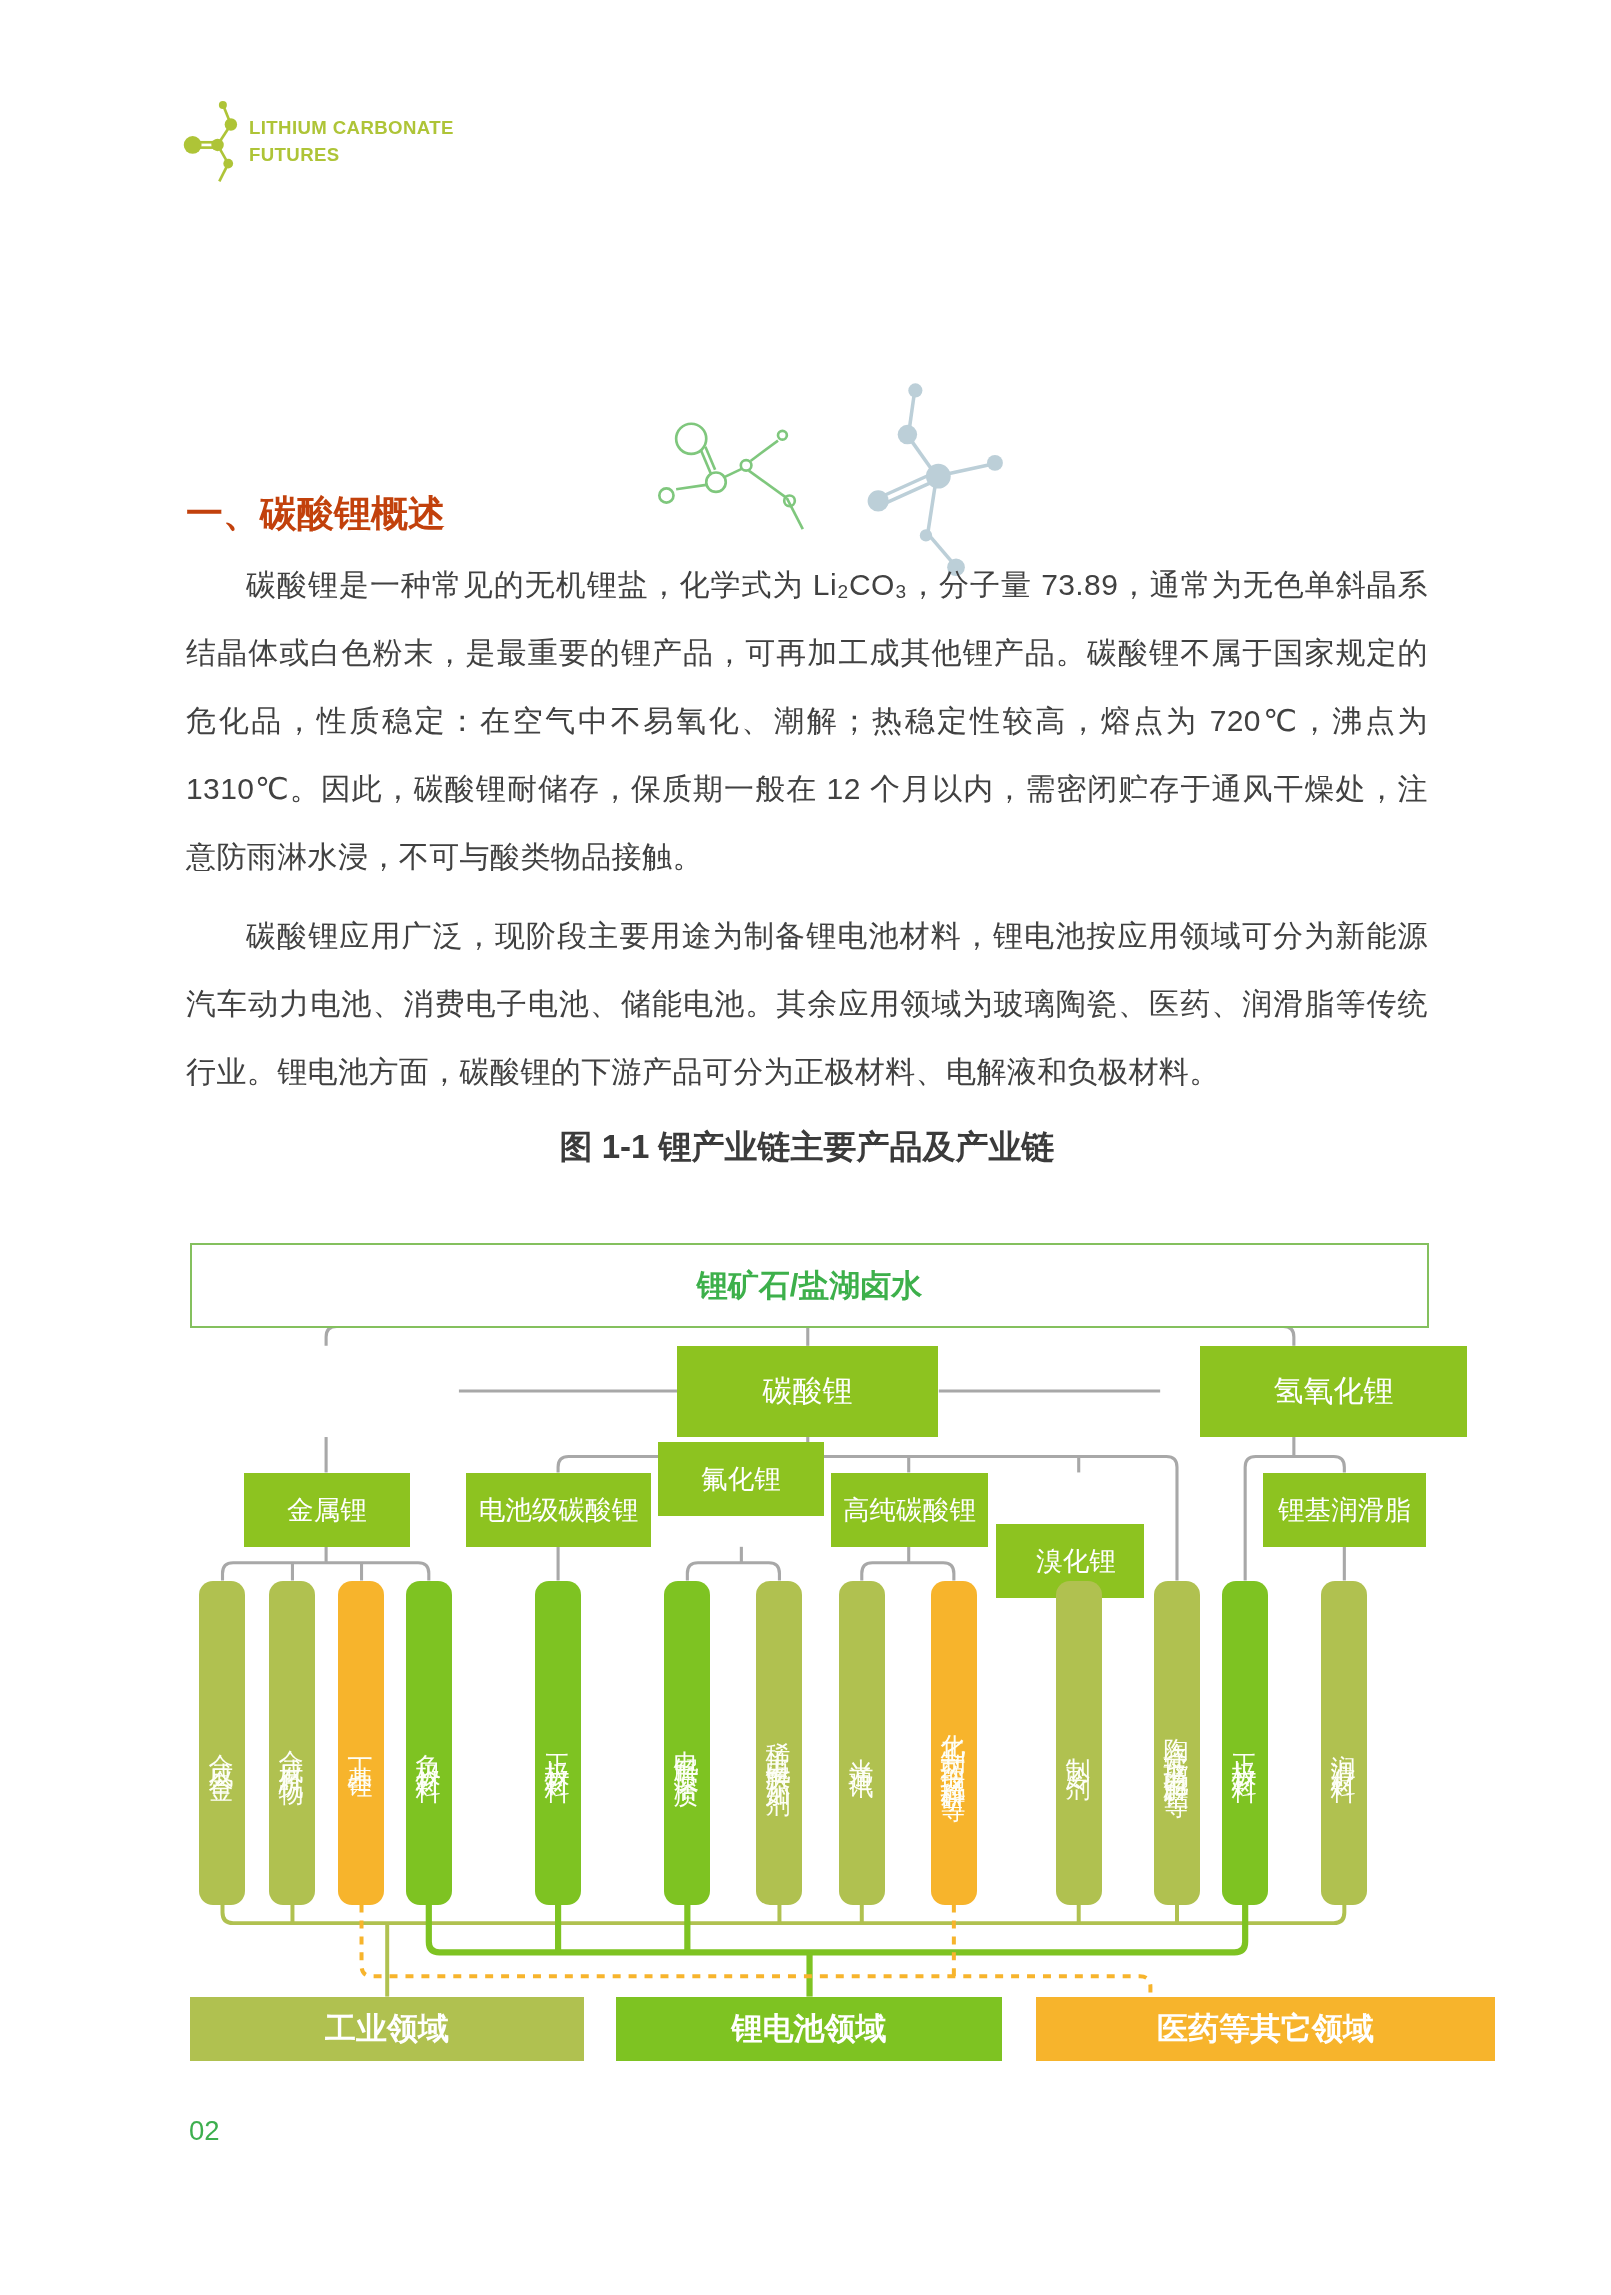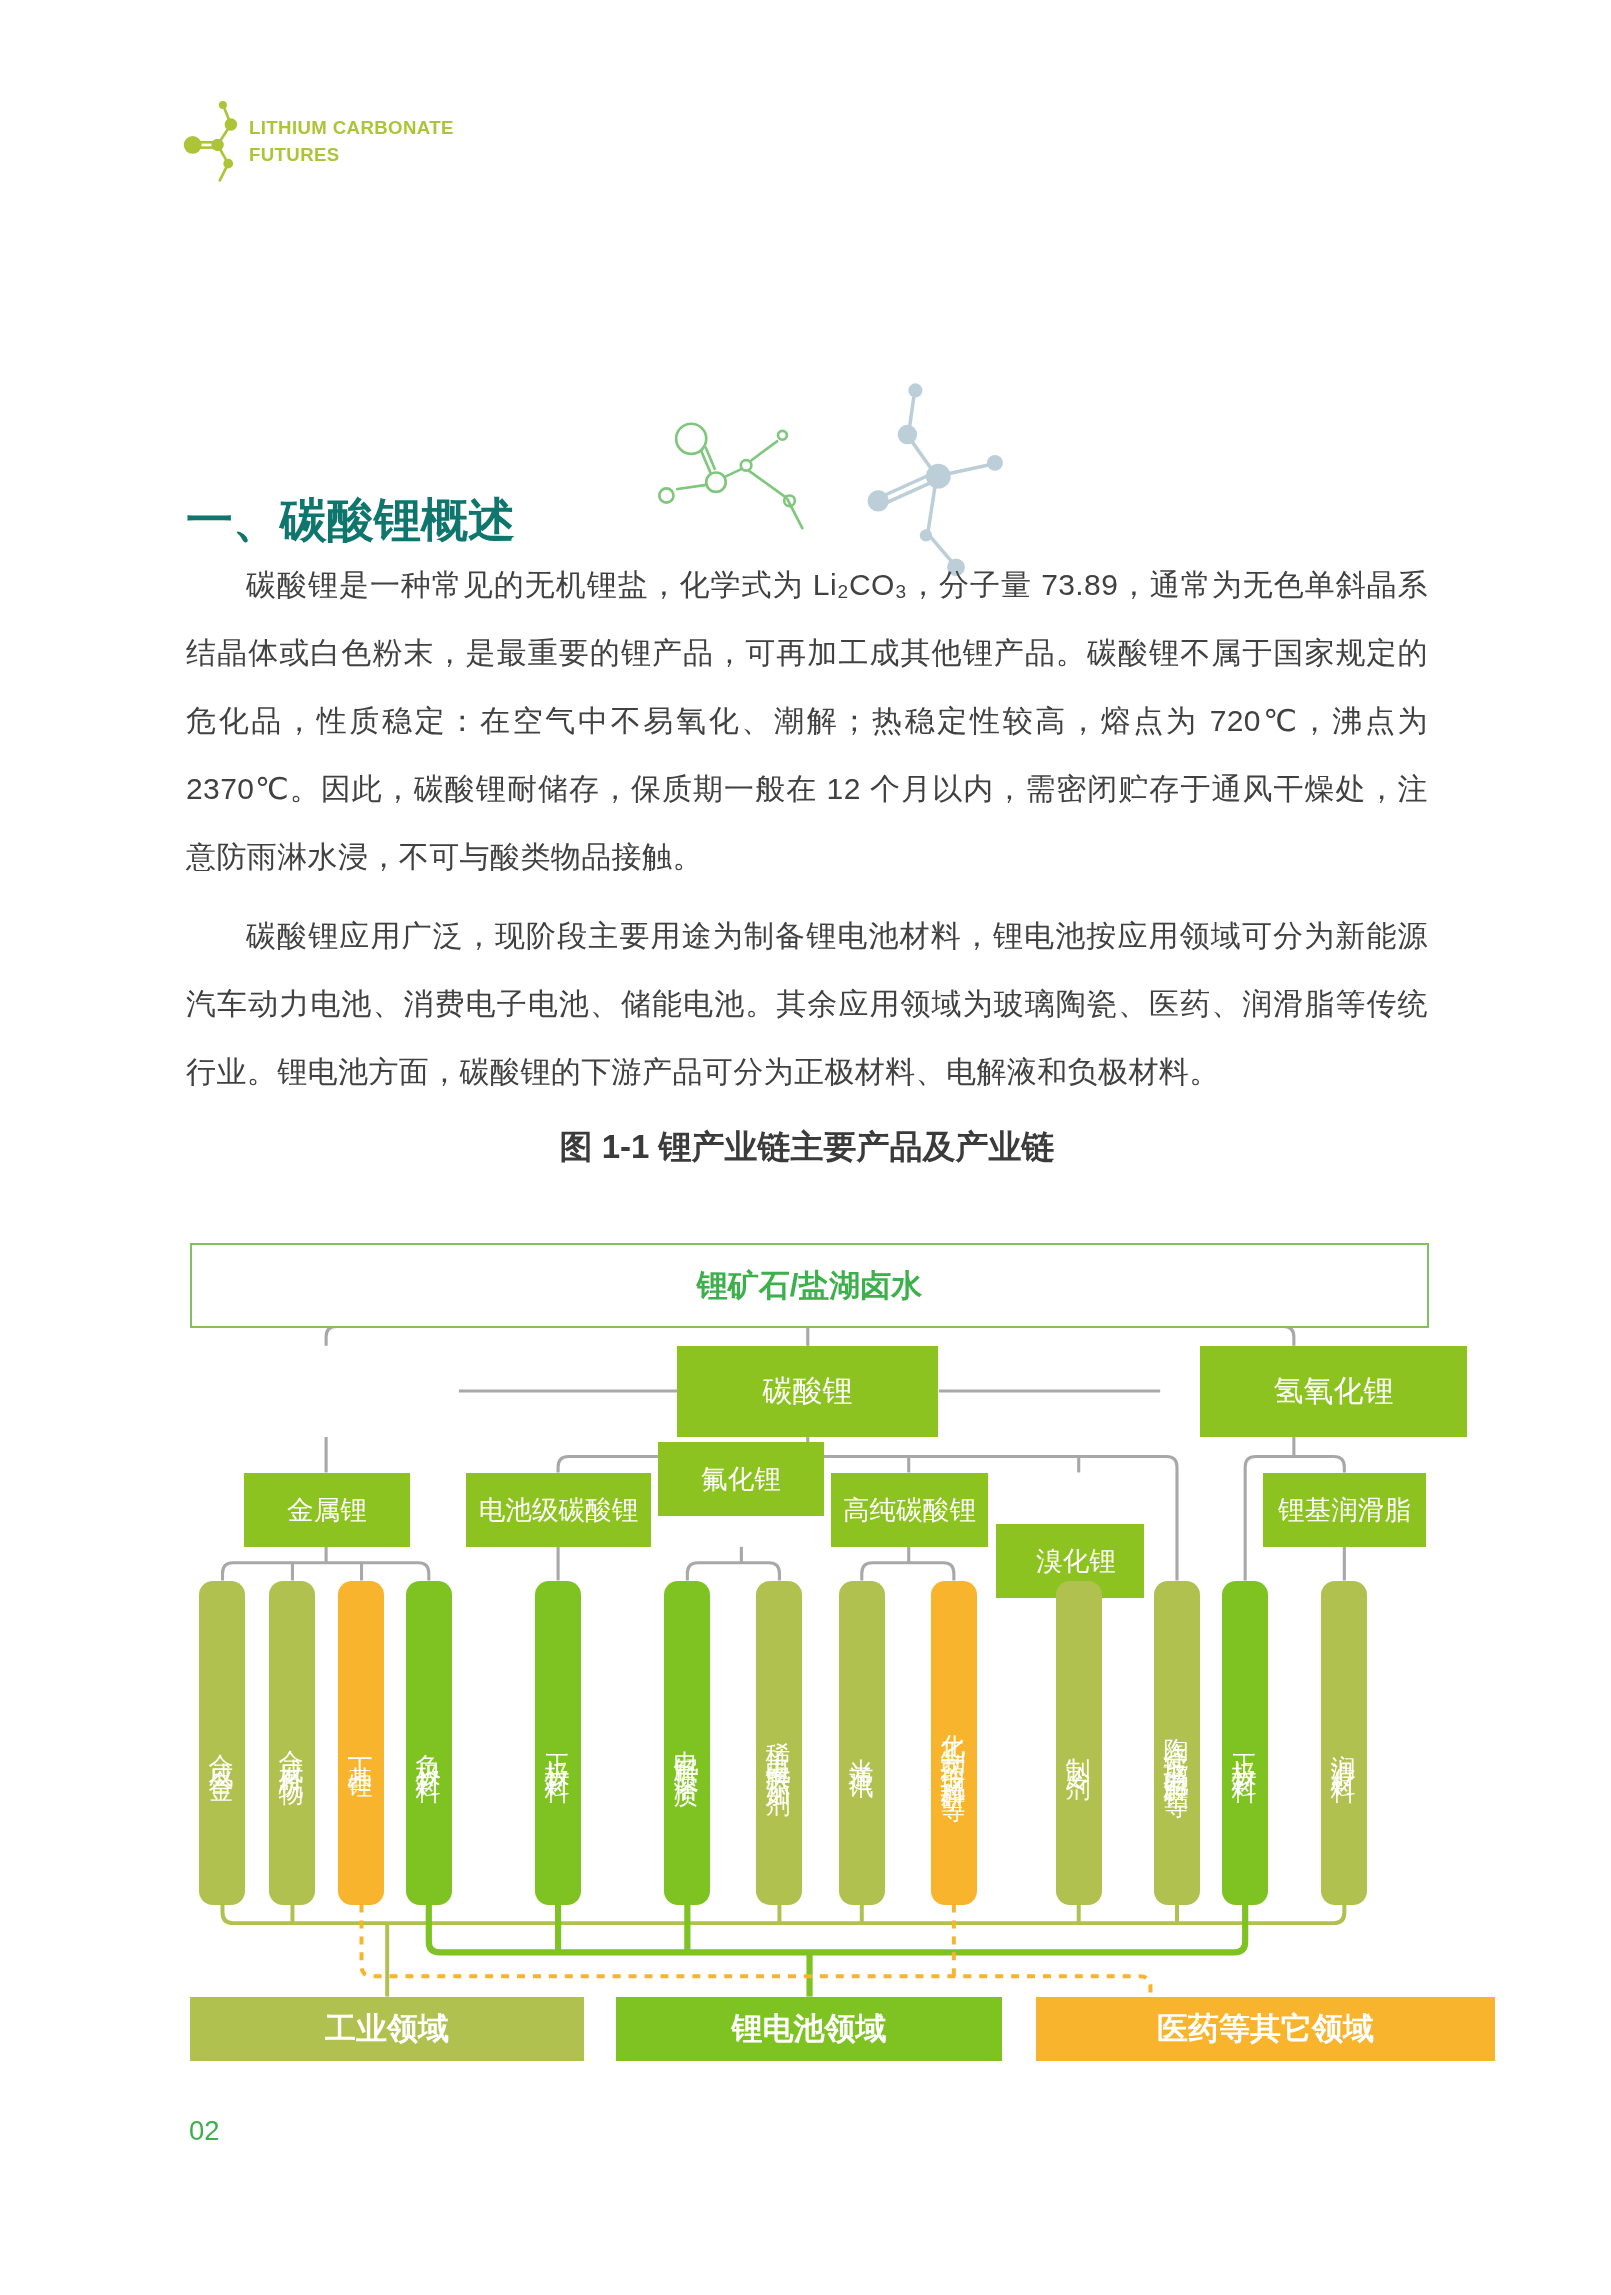--- a/index.html
+++ b/index.html
@@ -3,21 +3,21 @@
 <meta charset="utf-8">
 <style>
   html,body{margin:0;padding:0;background:#ffffff;}
   #page{position:relative;width:1612px;height:2295px;background:#ffffff;overflow:hidden;
         font-family:"Liberation Sans","DejaVu Sans",sans-serif;}
   .abs{position:absolute;}
   
   .logo-text{position:absolute;left:249px;top:115px;color:#aec437;font-weight:bold;
              font-size:18.6px;line-height:26.6px;letter-spacing:0.4px;}
   
-  .h1{position:absolute;left:186px;top:489px;width:797px;font-size:47px;font-weight:bold;color:#0f766e;}
+  .h1{position:absolute;left:186px;top:489px;width:797px;font-size:37px;font-weight:bold;color:#c2410c;}
   .para{position:absolute;left:186px;width:1242px;font-size:30px;line-height:68px;color:#414141;
         text-align:justify;text-indent:2em;letter-spacing:0.4px;}
   .fig-caption{position:absolute;left:186px;top:1125px;width:1242px;text-align:center;
                font-size:33px;font-weight:bold;color:#3b3b3b;}
   .pagenum{position:absolute;left:189px;top:2115px;font-size:27.5px;color:#3daf4e;}
   
   .box{position:absolute;display:flex;align-items:center;justify-content:center;color:#ffffff;z-index:2;}
   .src-box{background:#ffffff;border:2.7px solid #84c05e;color:#3db04b;font-weight:bold;font-size:31px;margin-top:8px;}
   .l2{background:#8dc320;font-size:30px;}
   .l3{background:#8dc320;font-size:26.6px;}
@@ -85,21 +85,21 @@
       <circle cx="57" cy="58" r="11" stroke="none"></circle>
       <circle cx="92" cy="105" r="14" stroke="none"></circle>
       <circle cx="24" cy="133" r="12" stroke="none"></circle>
       <circle cx="156" cy="90" r="9" stroke="none"></circle>
       <circle cx="78" cy="172" r="7" stroke="none"></circle>
       <circle cx="112" cy="208" r="10" stroke="none"></circle>
     </g>
   </svg>
 
   <div class="h1">一、碳酸锂概述</div>
-  <div class="para" style="top:551px;">碳酸锂是一种常见的无机锂盐，化学式为 Li₂CO₃，分子量 73.89，通常为无色单斜晶系结晶体或白色粉末，是最重要的锂产品，可再加工成其他锂产品。碳酸锂不属于国家规定的危化品，性质稳定：在空气中不易氧化、潮解；热稳定性较高，熔点为 720℃，沸点为 2370℃。因此，碳酸锂耐储存，保质期一般在 12 个月以内，需密闭贮存于通风干燥处，注意防雨淋水浸，不可与酸类物品接触。</div>
+  <div class="para" style="top:551px;">碳酸锂是一种常见的无机锂盐，化学式为 Li₂CO₃，分子量 73.89，通常为无色单斜晶系结晶体或白色粉末，是最重要的锂产品，可再加工成其他锂产品。碳酸锂不属于国家规定的危化品，性质稳定：在空气中不易氧化、潮解；热稳定性较高，熔点为 720℃，沸点为 1310℃。因此，碳酸锂耐储存，保质期一般在 12 个月以内，需密闭贮存于通风干燥处，注意防雨淋水浸，不可与酸类物品接触。</div>
   <div class="para" style="top:902px;">碳酸锂应用广泛，现阶段主要用途为制备锂电池材料，锂电池按应用领域可分为新能源汽车动力电池、消费电子电池、储能电池。其余应用领域为玻璃陶瓷、医药、润滑脂等传统行业。锂电池方面，碳酸锂的下游产品可分为正极材料、电解液和负极材料。</div>
 
   <div class="fig-caption">图 1-1 锂产业链主要产品及产业链</div>
 
   <svg class="wires" width="1612" height="2295" viewBox="0 0 1820 2592">
 
     <g stroke="#a8a8a8" stroke-width="3.5" fill="none">
       <path d="M 912 1486 L 912 1520"></path>
       <path d="M 368 1520 L 368 1510 Q 368 1498 380 1498 L 912 1498"></path>
       <path d="M 912 1498 L 1449 1498 Q 1461 1498 1461 1510 L 1461 1520"></path>

